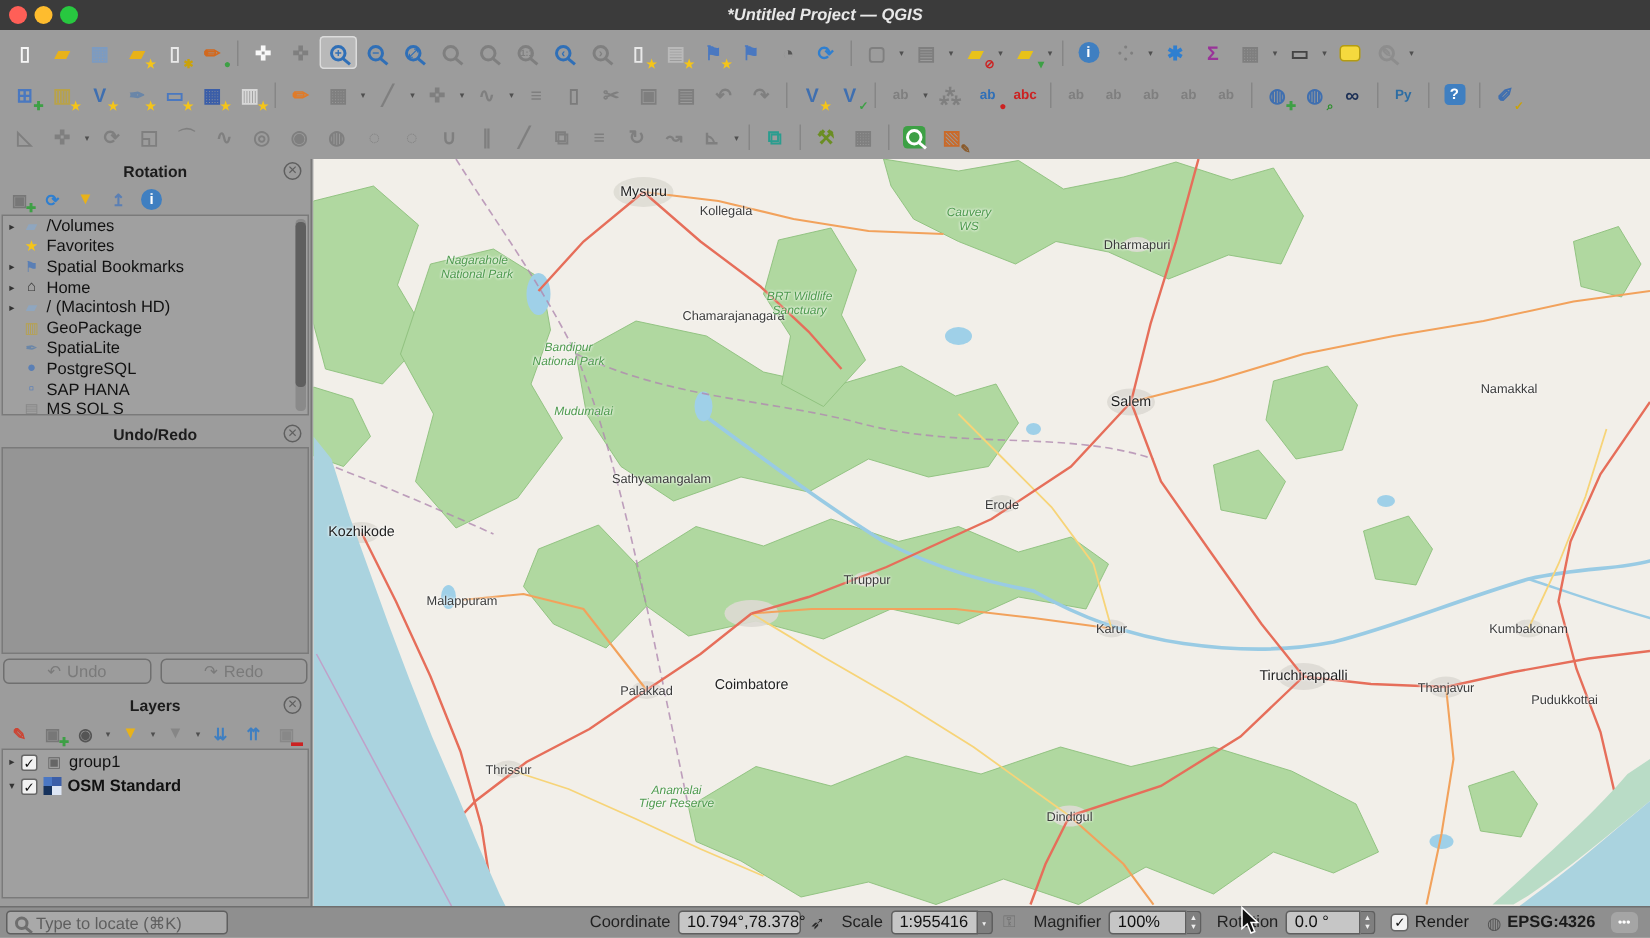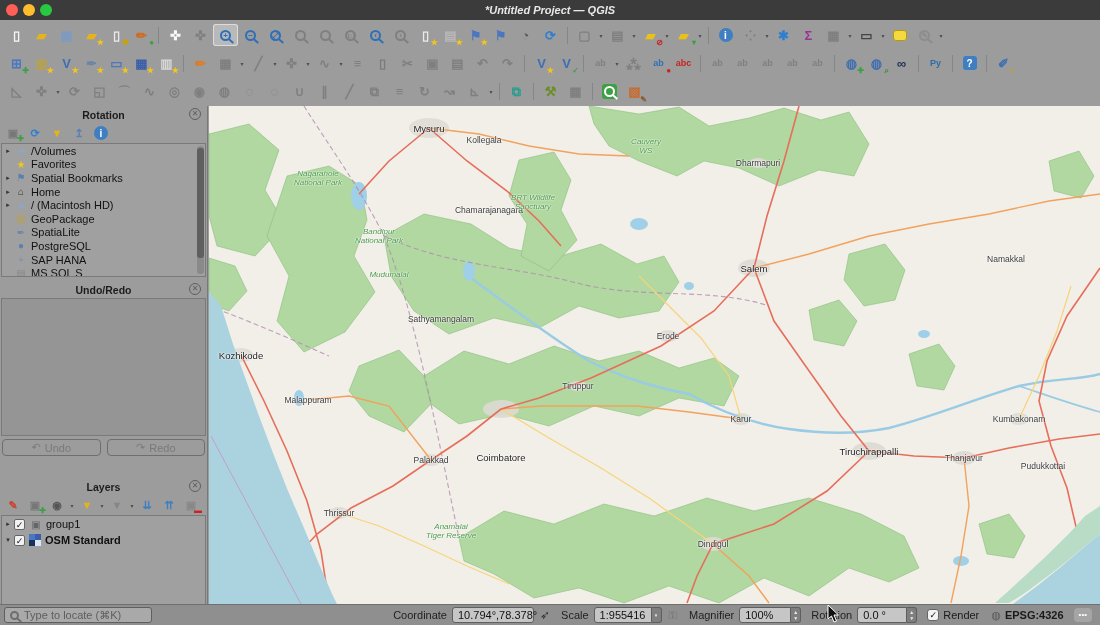--- a/index.html
+++ b/index.html
@@ -515,21 +515,21 @@
     <div class="pbtn">
       <span>↶</span>
       <span>Undo</span>
     </div>
     <div class="pbtn">
       <span>↷</span>
       <span>Redo</span>
     </div>
   </div>
 
-  <div class="ptitle" style="margin-top:19px">
+  <div class="ptitle" style="margin-top:3px">
     <span>Layers</span>
     <div class="pclose">✕</div>
   </div>
   <div class="ptools" id="layers-tools">
       <div class="icon">
         <span style="color: rgb(204, 68, 51);">✎</span>
       </div>
       <div class="icon">
         <span style="color: rgb(119, 119, 119);">▣</span>
         <span class="badge" style="color: rgb(61, 160, 69);">✚</span>

